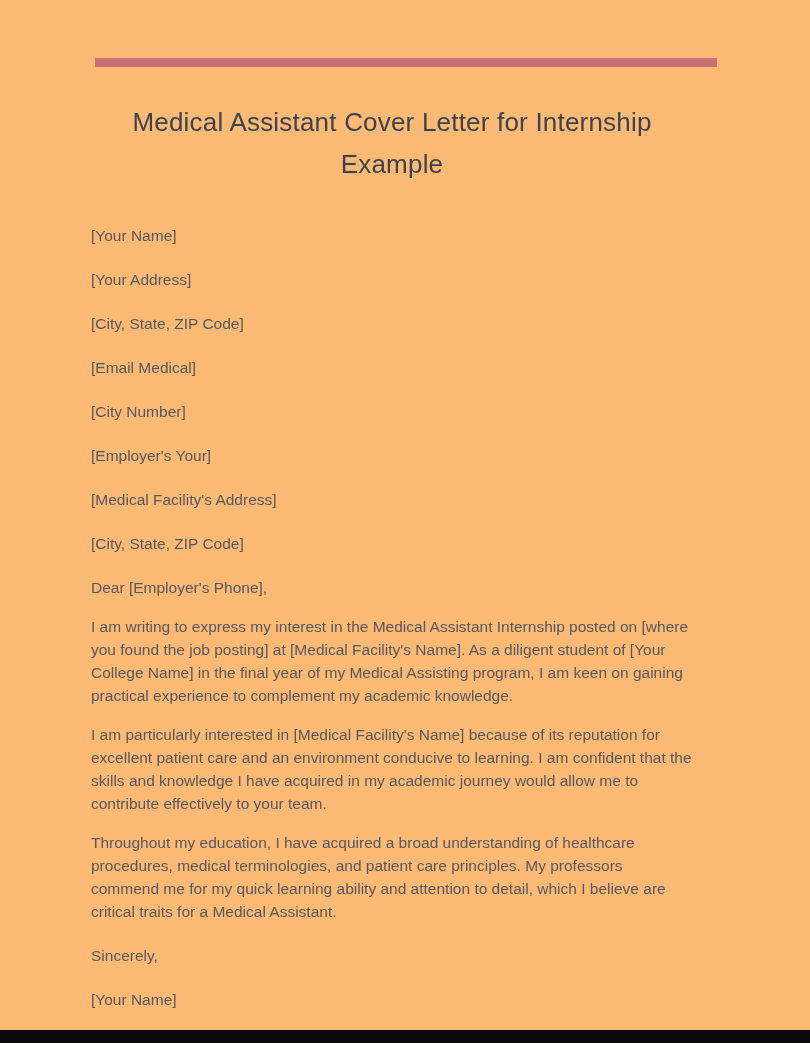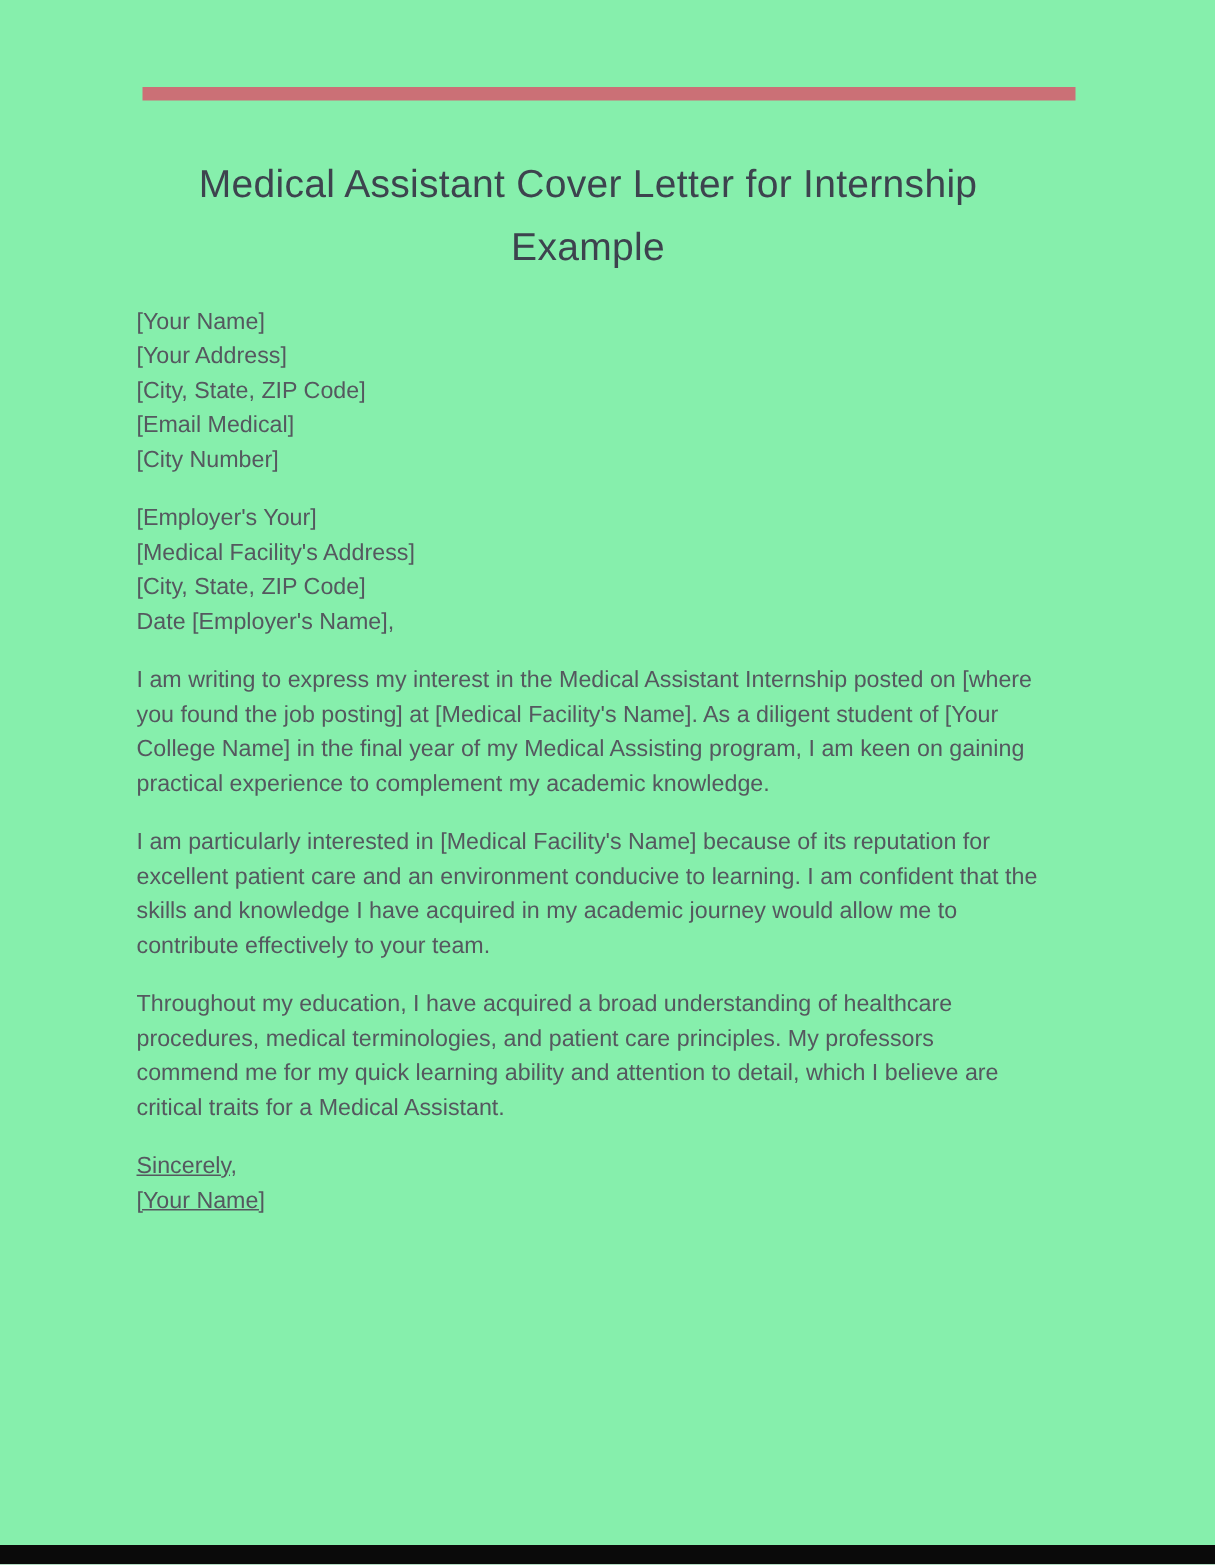--- a/index.html
+++ b/index.html
@@ -36,36 +36,36 @@
   .letter {
     position: absolute;
     left: 91px;
     top: 203px;
     width: 602px;
     font-size: 15.5px;
     line-height: 23px;
     color: #55585f;
   }
   .block { margin: 0 0 16px 0; }
-  .block:last-child { margin-bottom: 0; text-decoration: underline; }
-  .line { white-space: nowrap; }
+  .block:last-child { margin-bottom: 0; }
+  .line { white-space: nowrap; margin-top: 21px; }
   p.para { margin: 5px 0 16px 0; }
   .footer-bar {
     position: absolute;
     left: 0;
     bottom: 0;
     width: 810px;
     height: 13px;
     background: #0a0a0a;
   }
 </style>
 </head>
 <body>
 
-<div class="page" style="background: #86efac;">
+<div class="page" style="background: #fdba74;">
 
   <div class="accent-bar" style="background: rgb(203, 112, 118);"></div>
 
   <h1 class="title" style="color: rgb(61, 67, 78);">
     <span class="title-line">Medical Assistant Cover Letter for Internship</span>
     <span class="title-line">Example</span>
   </h1>
 
   <div class="letter" style="color: rgb(85, 88, 95);">
 
@@ -74,21 +74,21 @@
       <div class="line">[Your Address]</div>
       <div class="line">[City, State, ZIP Code]</div>
       <div class="line">[Email Medical]</div>
       <div class="line">[City Number]</div>
     </div>
 
     <div class="block">
       <div class="line">[Employer's Your]</div>
       <div class="line">[Medical Facility's Address]</div>
       <div class="line">[City, State, ZIP Code]</div>
-      <div class="line">Date [Employer's Name],</div>
+      <div class="line">Dear [Employer's Phone],</div>
     </div>
 
     <p class="para">I am writing to express my interest in the Medical Assistant Internship posted on [where you found the job posting] at [Medical Facility's Name]. As a diligent student of [Your College Name] in the final year of my Medical Assisting program, I am keen on gaining practical experience to complement my academic knowledge.</p>
     <p class="para">I am particularly interested in [Medical Facility's Name] because of its reputation for excellent patient care and an environment conducive to learning. I am confident that the skills and knowledge I have acquired in my academic journey would allow me to contribute effectively to your team.</p>
     <p class="para">Throughout my education, I have acquired a broad understanding of healthcare procedures, medical terminologies, and patient care principles. My professors commend me for my quick learning ability and attention to detail, which I believe are critical traits for a Medical Assistant.</p>
 
     <div class="block">
       <div class="line">Sincerely,</div>
       <div class="line">[Your Name]</div>
     </div>

